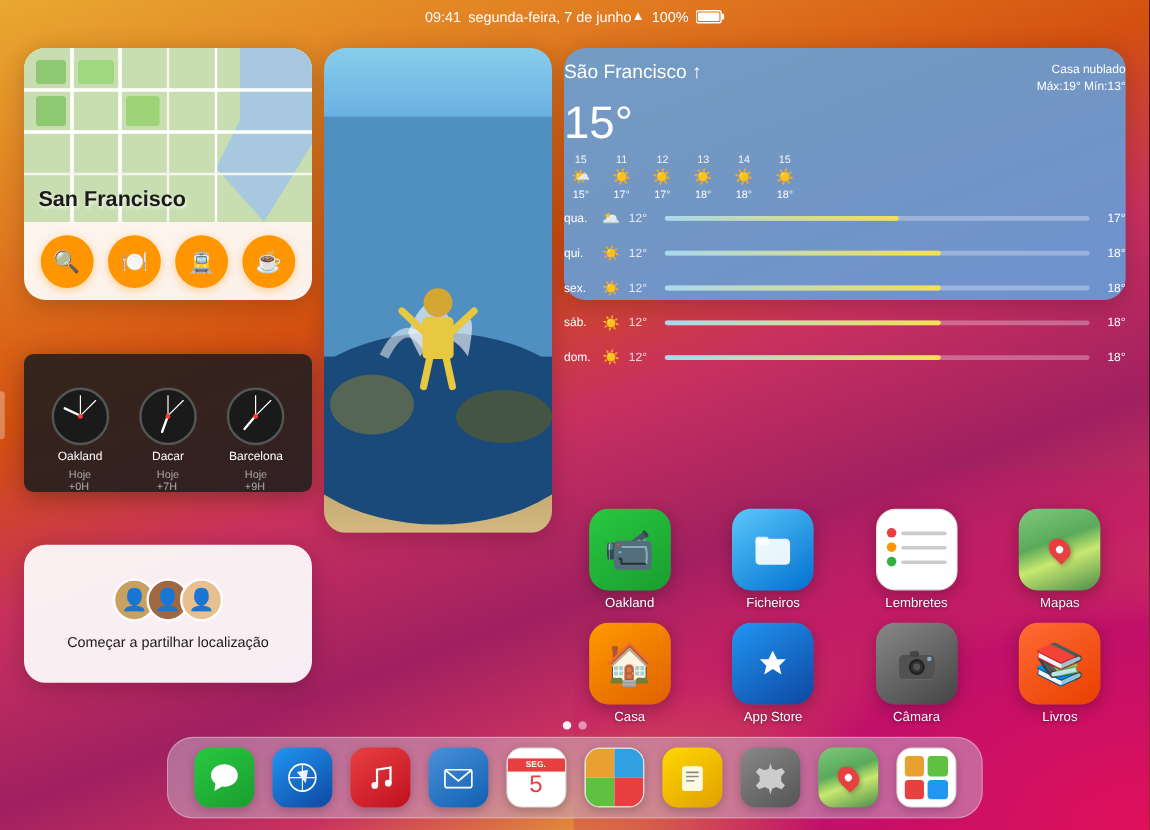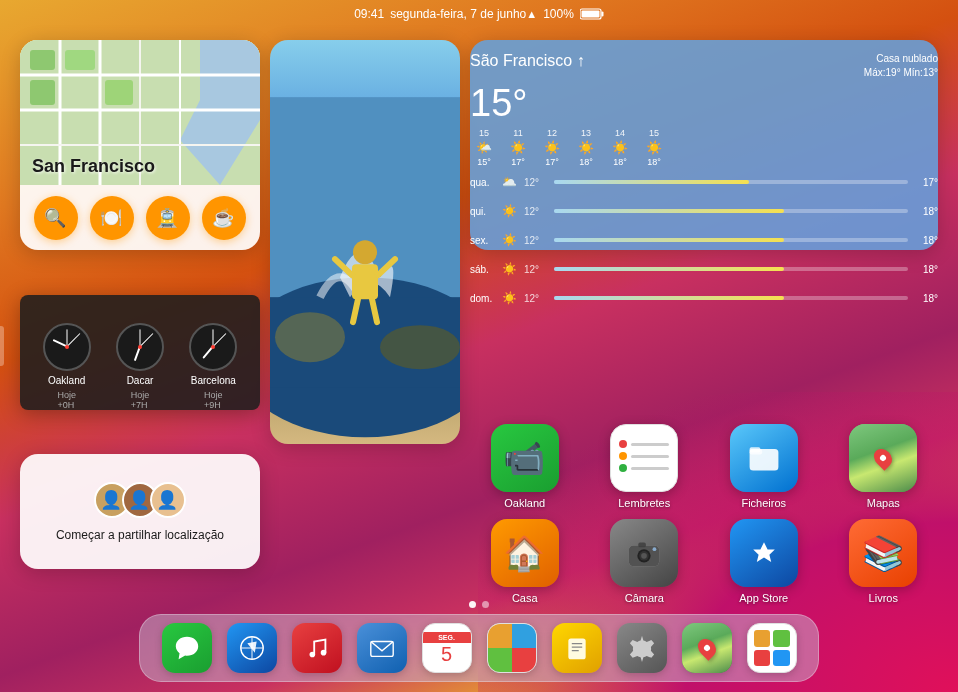--- a/index.html
+++ b/index.html
@@ -727,20 +727,31 @@
       <div class="avatar-circle avatar-3">👤</div>
     </div>
     <div id="location-text">Começar a partilhar localização</div>
   </div>
 
   <div id="app-grid" style="margin-top: 0px; align-self: end; grid-row: 1 / 4; padding-top: 220px;">
 
     <div class="app-icon-wrapper">
       <div class="app-icon app-facetime">📹</div>
       <span class="app-label">Oakland</span>
+    </div>
+
+    <div class="app-icon-wrapper">
+      <div class="app-icon app-files">
+        <svg viewBox="0 0 40 40" width="36" height="36">
+          <rect x="4" y="10" width="32" height="24" rx="4" fill="rgba(255,255,255,0.9)"></rect>
+          <rect x="4" y="10" width="14" height="6" rx="2" fill="rgba(255,255,255,0.7)"></rect>
+          <rect x="4" y="8" width="12" height="6" rx="2" fill="rgba(255,255,255,0.8)"></rect>
+        </svg>
+      </div>
+      <span class="app-label">Ficheiros</span>
     </div>
 
     <div class="app-icon-wrapper">
       <div class="app-icon app-reminders">
         <div class="reminders-inner">
           <div class="reminder-line">
             <div class="reminder-dot" style="background:#e84040"></div>
             <div class="reminder-bar"></div>
           </div>
           <div class="reminder-line">
@@ -750,69 +761,58 @@
           <div class="reminder-line">
             <div class="reminder-dot" style="background:#30b040"></div>
             <div class="reminder-bar"></div>
           </div>
         </div>
       </div>
       <span class="app-label">Lembretes</span>
     </div>
 
     <div class="app-icon-wrapper">
-      <div class="app-icon app-files">
-        <svg viewBox="0 0 40 40" width="36" height="36">
-          <rect x="4" y="10" width="32" height="24" rx="4" fill="rgba(255,255,255,0.9)"></rect>
-          <rect x="4" y="10" width="14" height="6" rx="2" fill="rgba(255,255,255,0.7)"></rect>
-          <rect x="4" y="8" width="12" height="6" rx="2" fill="rgba(255,255,255,0.8)"></rect>
-        </svg>
-      </div>
-      <span class="app-label">Ficheiros</span>
-    </div>
-
-    <div class="app-icon-wrapper">
       <div class="app-icon app-maps-icon">
         <div class="maps-icon-inner">
           <div class="maps-icon-pin"></div>
         </div>
       </div>
       <span class="app-label">Mapas</span>
     </div>
 
     <div class="app-icon-wrapper">
       <div class="app-icon app-home">🏠</div>
       <span class="app-label">Casa</span>
+    </div>
+
+    <div class="app-icon-wrapper">
+      <div class="app-icon app-appstore">
+        <svg viewBox="0 0 40 40" width="36" height="36">
+          <path d="M20 8 L24 16 L32 16 L26 22 L28 30 L20 25 L12 30 L14 22 L8 16 L16 16 Z" fill="white"></path>
+        </svg>
+      </div>
+      <span class="app-label">App Store</span>
     </div>
 
     <div class="app-icon-wrapper">
       <div class="app-icon app-camera">
         <svg viewBox="0 0 40 40" width="38" height="38">
           <rect x="4" y="12" width="32" height="22" rx="5" fill="#aaa"></rect>
           <rect x="4" y="12" width="32" height="22" rx="5" fill="rgba(60,60,60,0.8)"></rect>
           <circle cx="20" cy="23" r="7" fill="#222"></circle>
           <circle cx="20" cy="23" r="5" fill="#333"></circle>
           <circle cx="20" cy="23" r="3" fill="#555"></circle>
           <rect x="14" y="9" width="8" height="5" rx="2" fill="rgba(60,60,60,0.8)"></rect>
           <circle cx="31" cy="16" r="2" fill="#88aacc"></circle>
         </svg>
       </div>
       <span class="app-label">Câmara</span>
     </div>
 
     <div class="app-icon-wrapper">
-      <div class="app-icon app-appstore">
-        <svg viewBox="0 0 40 40" width="36" height="36">
-          <path d="M20 8 L24 16 L32 16 L26 22 L28 30 L20 25 L12 30 L14 22 L8 16 L16 16 Z" fill="white"></path>
-        </svg>
-      </div>
-      <span class="app-label">App Store</span>
-    </div>
-
-    <div class="app-icon-wrapper">
       <div class="app-icon app-books">📚</div>
       <span class="app-label">Livros</span>
     </div>
   </div>
 </div>
 
 <div id="page-indicators">
   <div class="page-dot active"></div>
   <div class="page-dot"></div>
 </div>

